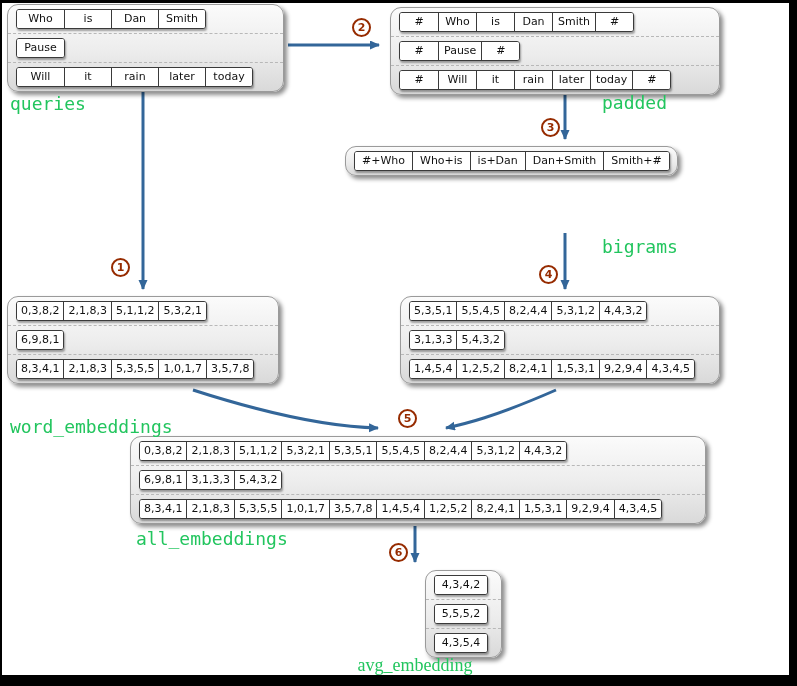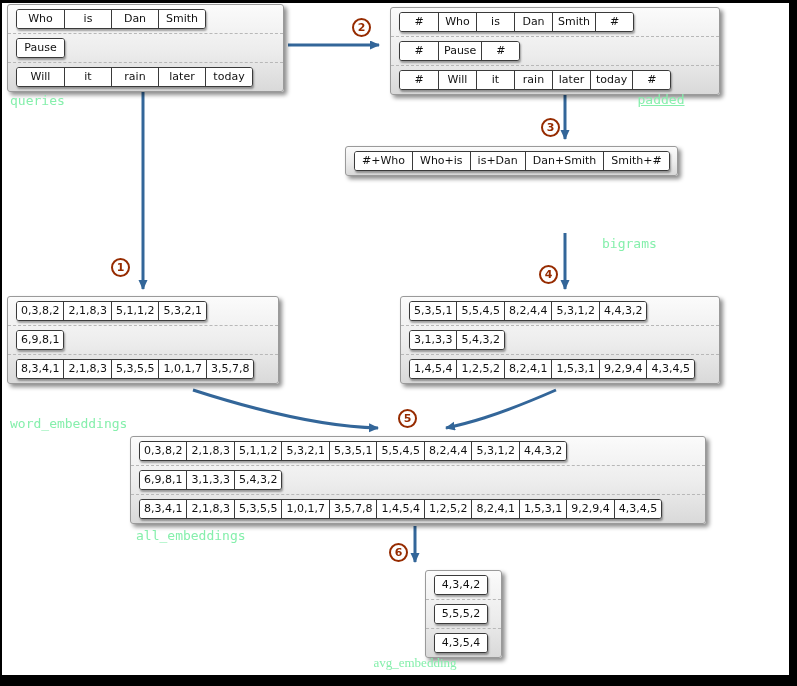--- a/index.html
+++ b/index.html
@@ -3,41 +3,41 @@
 <meta charset="utf-8">
 <style>
   html,body{margin:0;padding:0;}
   body{width:797px;height:686px;background:#000;font-family:"DejaVu Sans",sans-serif;}
   .canvas{position:relative;width:797px;height:686px;background:#000;overflow:hidden;}
   .paper{position:absolute;left:2px;top:3px;right:8px;bottom:11px;background:#ffffff;}
   svg.arrows{position:absolute;left:0;top:0;pointer-events:none;}
   .panel{
     position:absolute;box-sizing:border-box;
     background:linear-gradient(180deg,#fbfbfb 0%,#ececec 55%,#d9d9d9 100%);
-    border:1px solid #9a9a9a;border-radius:3px;
+    border:1px solid #9a9a9a;border-radius:11px;
     box-shadow:3px 3px 4px rgba(0,0,0,.45);
   }
   .rowwrap{padding:4px 8px;border-bottom:1px dashed #b8b8b8;line-height:0;white-space:nowrap;}
   .rowwrap:last-child{border-bottom:none;}
   .cellrow{
     display:inline-flex;border:1px solid #3a3a3a;border-radius:3px;background:#fff;
     box-shadow:1px 2px 2px rgba(0,0,0,.35);overflow:hidden;vertical-align:top;
   }
   .cell{
     display:inline-block;padding:2px 5px;border-left:1px solid #3a3a3a;
     font-size:11px;line-height:14px;color:#111;text-align:center;background:#fff;
     min-width:40px;box-sizing:border-box;
   }
   .cell:first-child{border-left:none;}
   .p-queries .cell{min-width:47px;}
   .p-padded .cell{min-width:38px;}
   .p-bigrams .cell{min-width:50px;padding:2px 7px;}
   .p-emb .cell{min-width:46px;padding:2px 4px;}
   .p-avg .cell{min-width:52px;}
-  .plabel{position:absolute;font-family:"DejaVu Sans Mono",monospace;font-size:13px;color:#86efac;}
+  .plabel{position:absolute;font-family:"DejaVu Sans Mono",monospace;font-size:18px;color:#22c55e;}
   .step{
     position:absolute;width:15px;height:15px;border:2px solid #962b00;border-radius:50%;
     color:#962b00;font-size:11px;font-weight:bold;display:flex;align-items:center;
     justify-content:center;font-family:"DejaVu Sans",sans-serif;background:transparent;
   }
 </style>
 </head>
 <body>
 
 <div class="canvas">
@@ -187,21 +187,21 @@
         </div></div>
       <div class="rowwrap"><div class="cellrow">
           <span class="cell">5,5,5,2</span>
         </div></div>
       <div class="rowwrap"><div class="cellrow">
           <span class="cell">4,3,5,4</span>
         </div></div>
     </div>
 
   <div class="plabel" style="left:10px;top:93px;">queries</div>
-  <div class="plabel" style="left:602px;top:92px;width:118px;text-align:center;text-decoration:underline;">padded</div>
+  <div class="plabel" style="left:602px;top:92px;width:118px;text-align:left;">padded</div>
   <div class="plabel" style="left:602px;top:236px;width:126px;text-align:left;">bigrams</div>
   <div class="plabel" style="left:10px;top:388px;margin-top:28px;">word_embeddings</div>
   <div class="plabel" style="left:136px;top:528px;">all_embeddings</div>
   <div class="plabel" style="left:345px;top:655px;width:140px;text-align:center;font-family:Liberation Serif, serif;">avg_embedding</div>
 
   <div class="step" style="left:111px;top:258px;">1</div>
   <div class="step" style="left:352px;top:18px;">2</div>
   <div class="step" style="left:541px;top:118px;">3</div>
   <div class="step" style="left:539px;top:265px;">4</div>
   <div class="step" style="left:398px;top:409px;">5</div>

